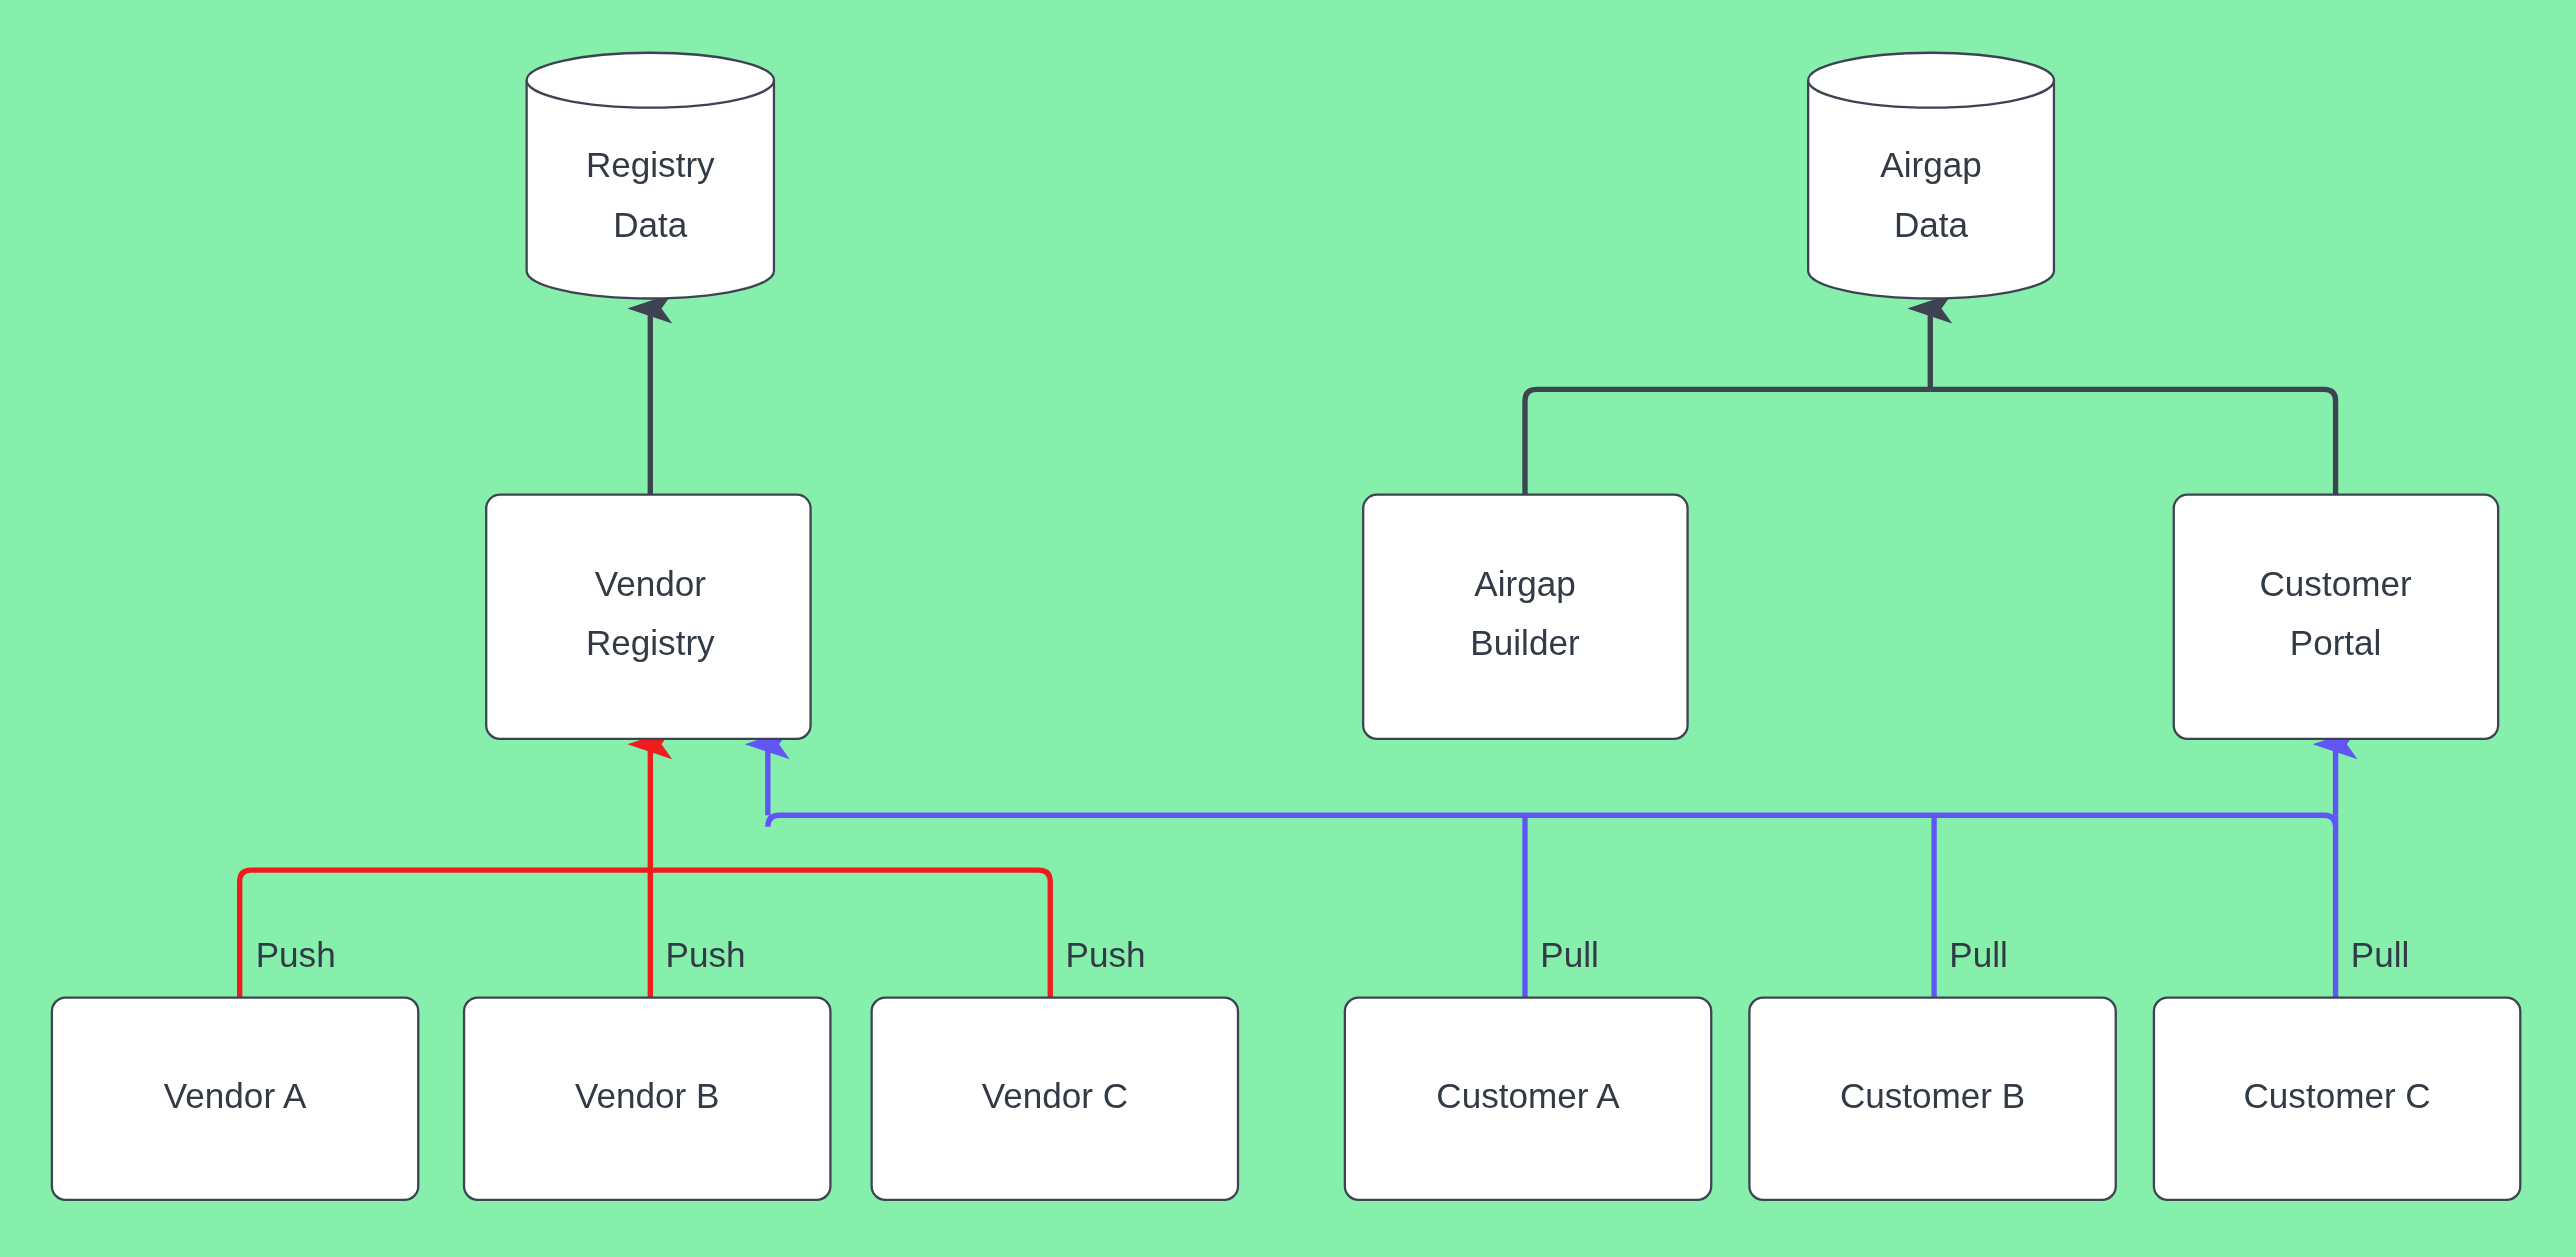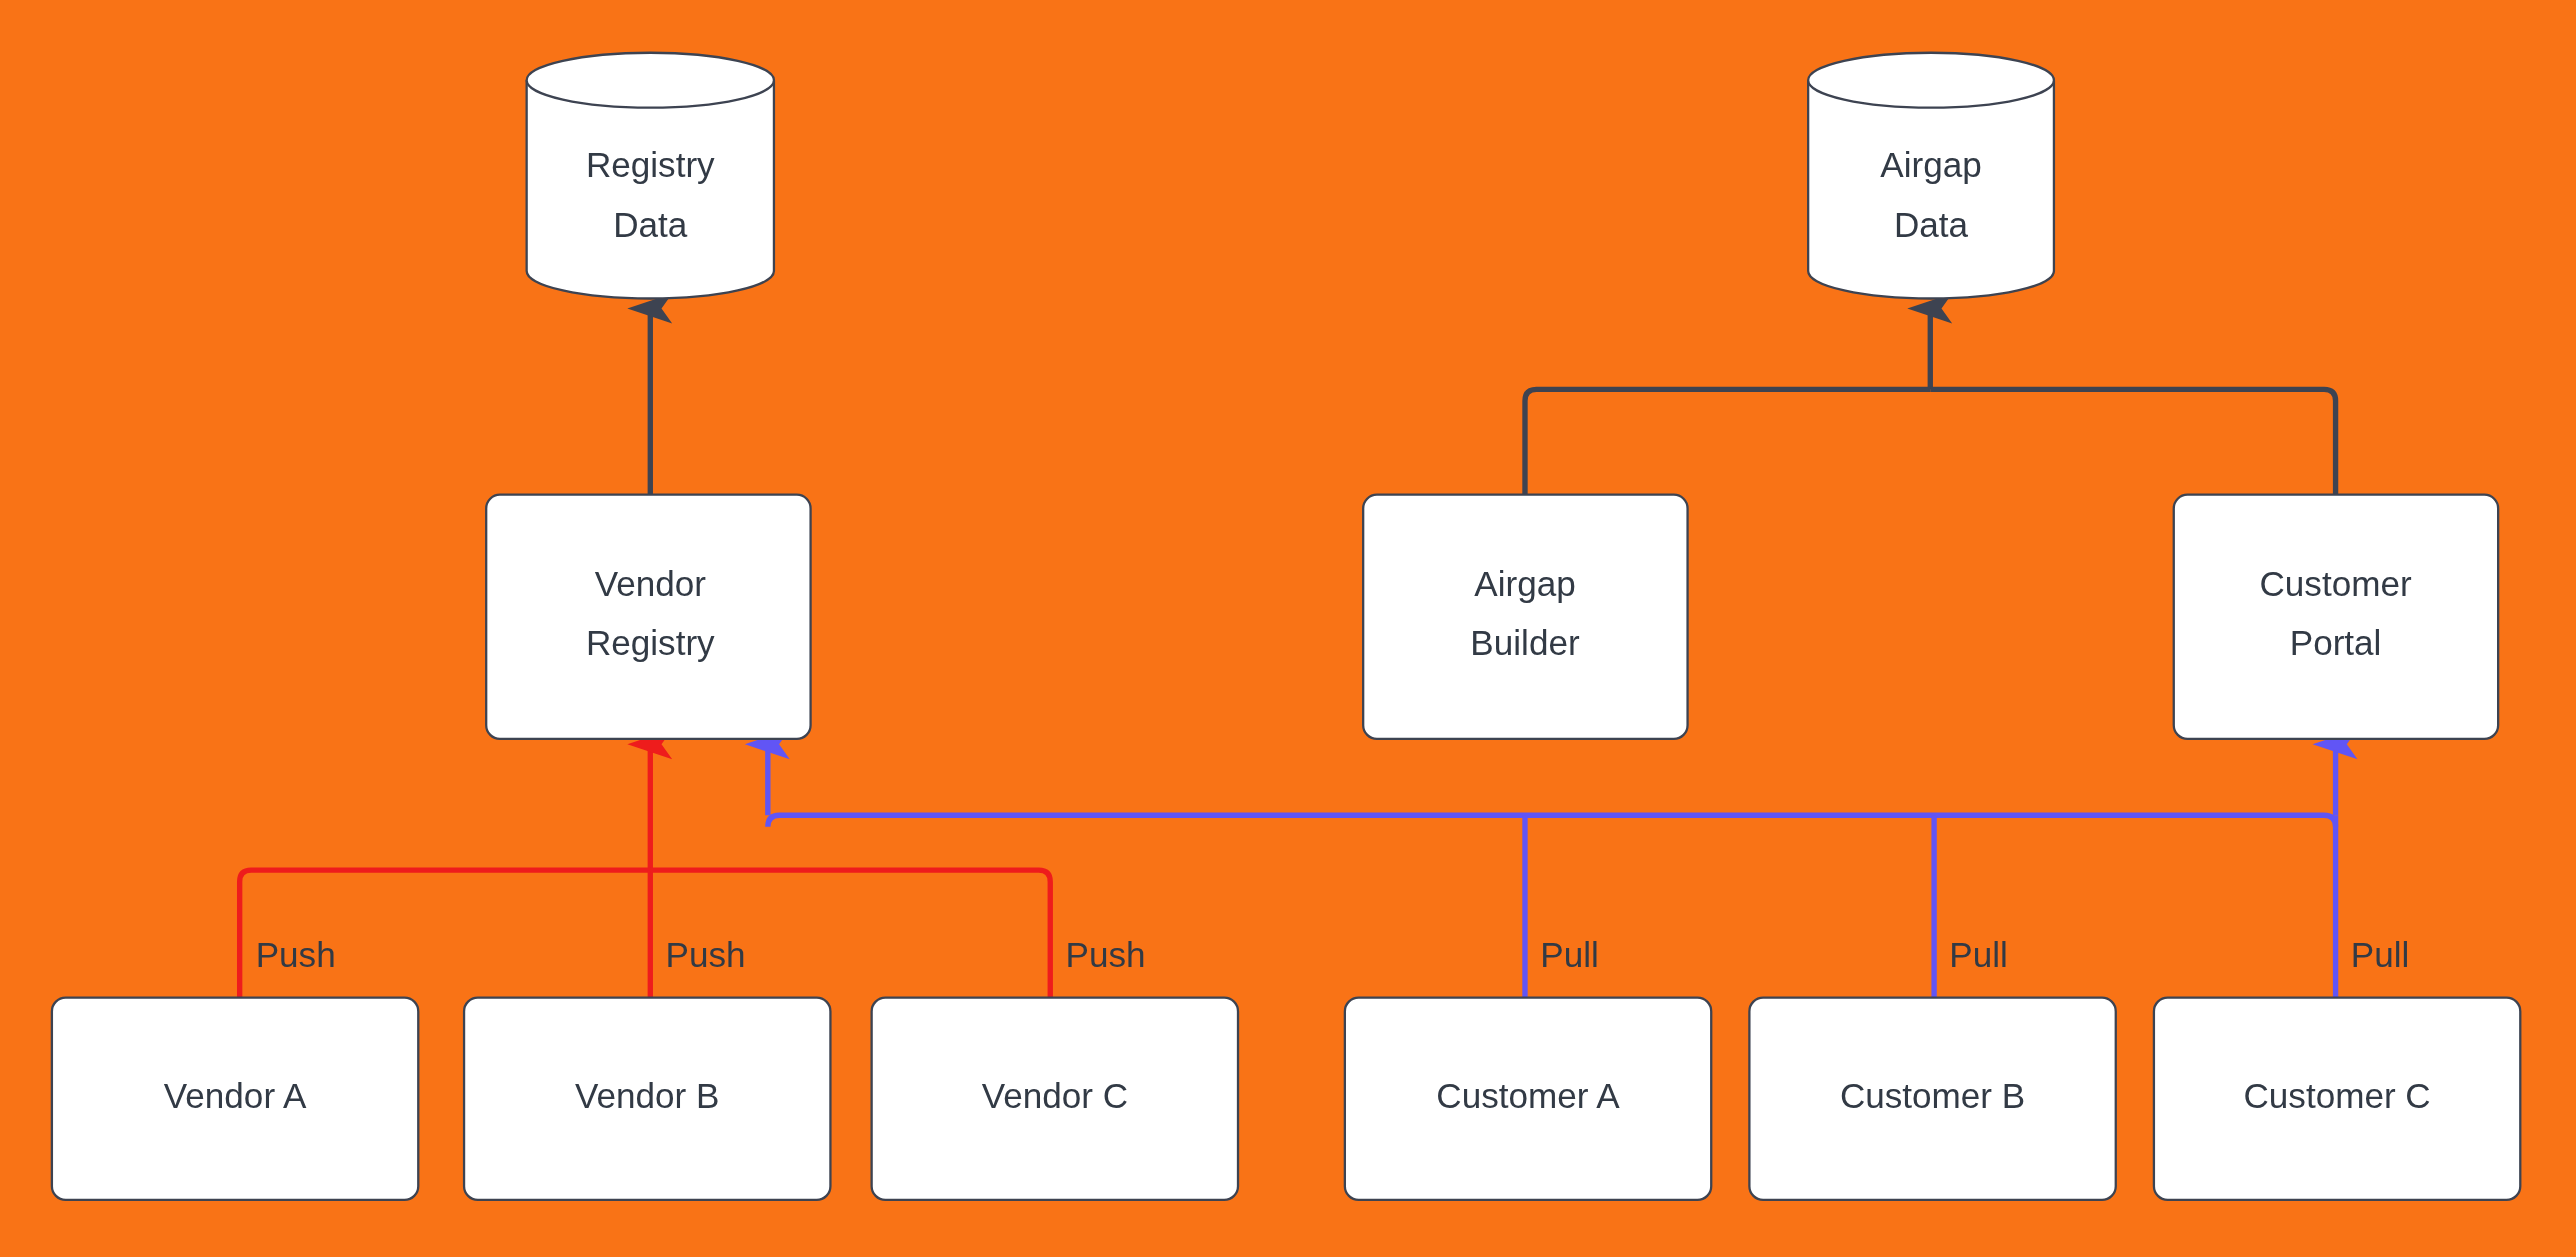--- a/index.html
+++ b/index.html
@@ -10,21 +10,21 @@
   body {
     width: 2576px;
     height: 1258px;
     overflow: hidden;
     font-family: "Liberation Sans", sans-serif;
   }
   #diagram-root {
     position: relative;
     width: 2576px;
     height: 1258px;
-    background: #f97316;
+    background: #86efac;
   }
   svg#diagram-canvas {
     position: absolute;
     top: 0;
     left: 0;
     width: 2576px;
     height: 1258px;
     display: block;
   }
   .node-shape {

